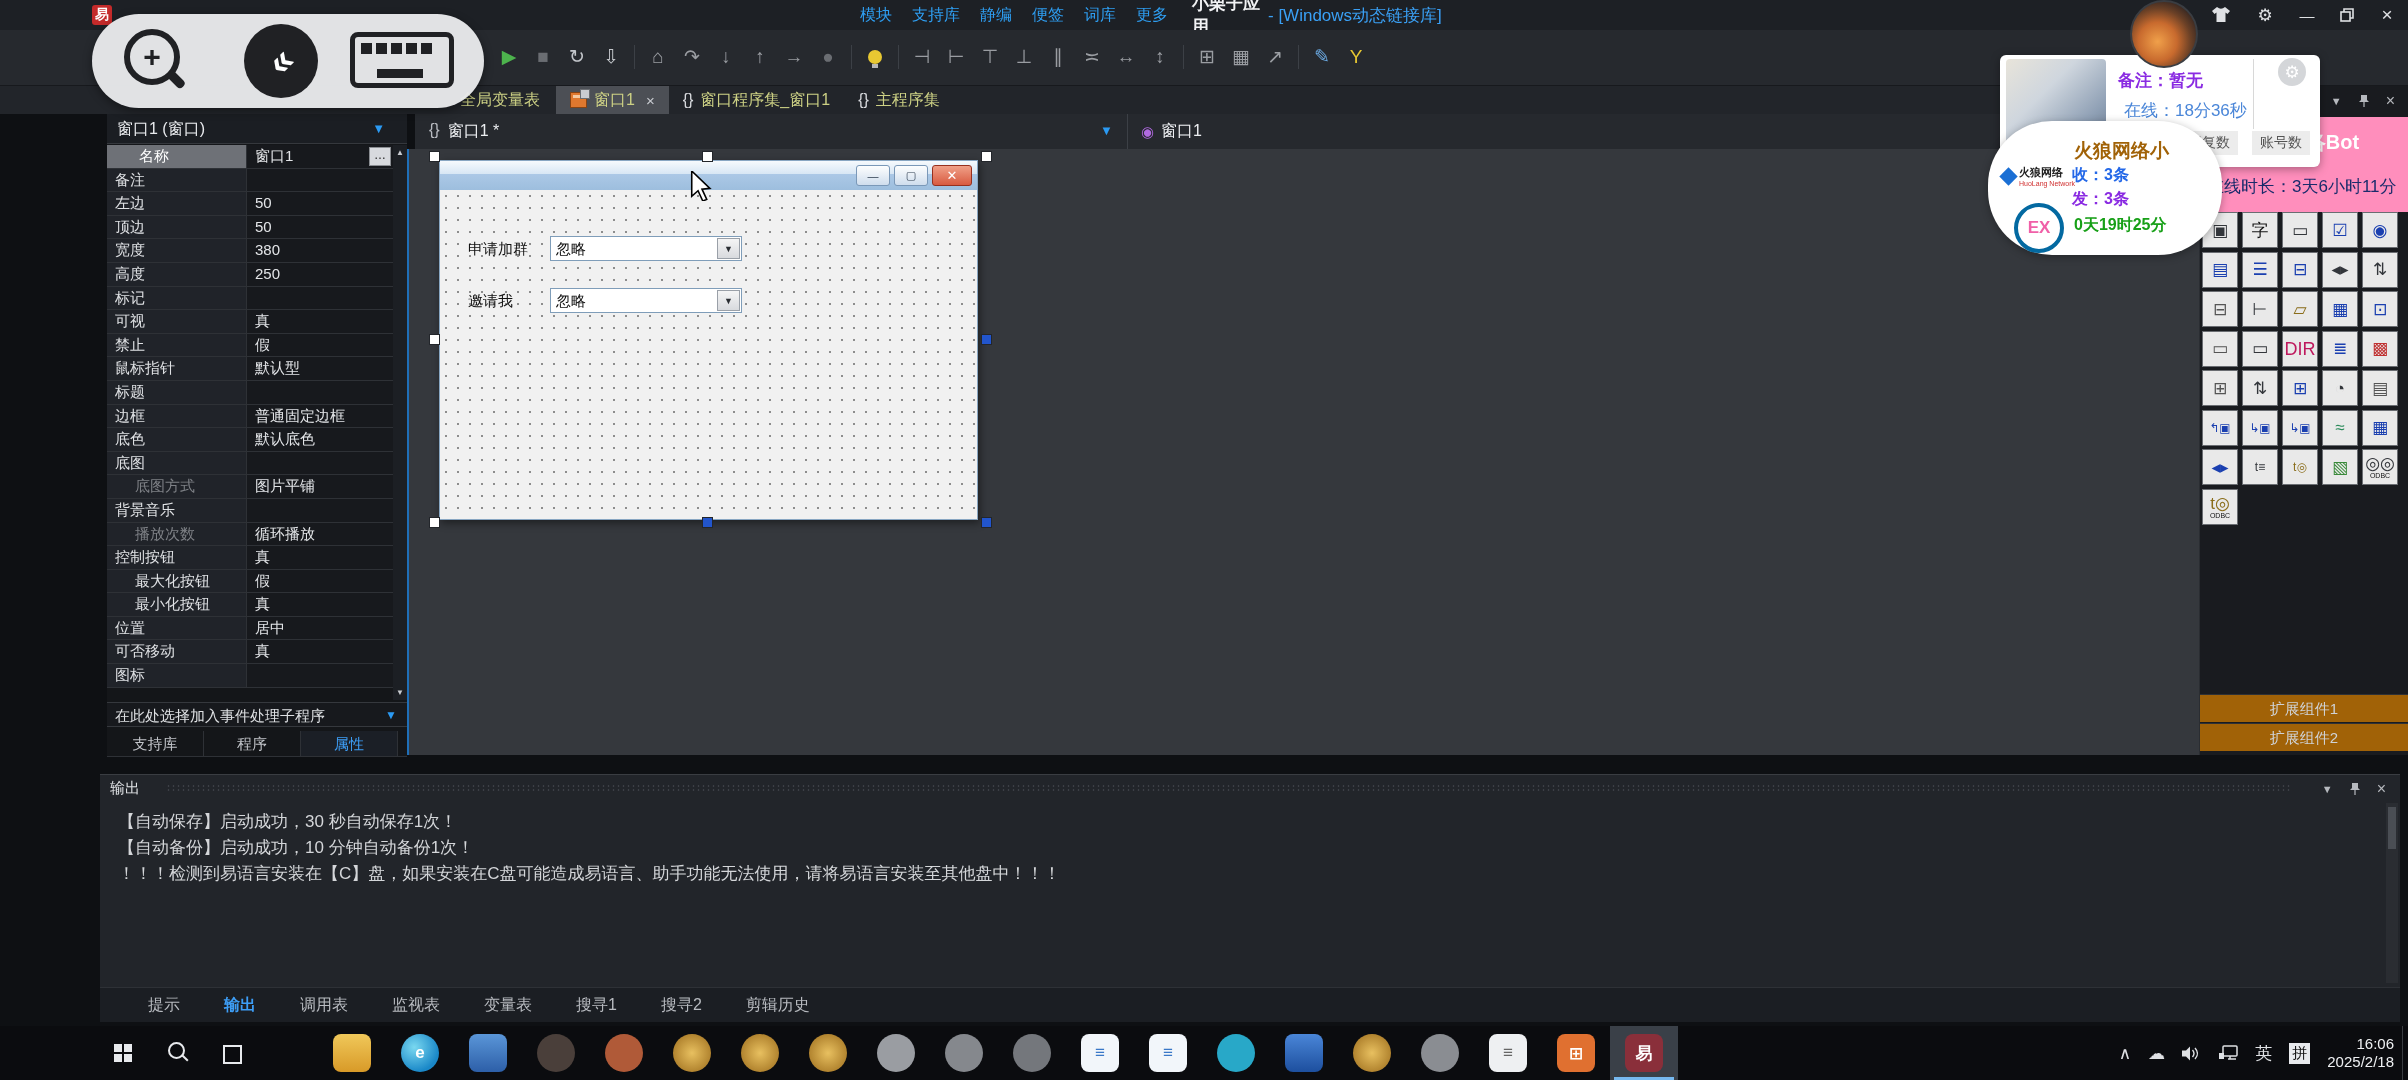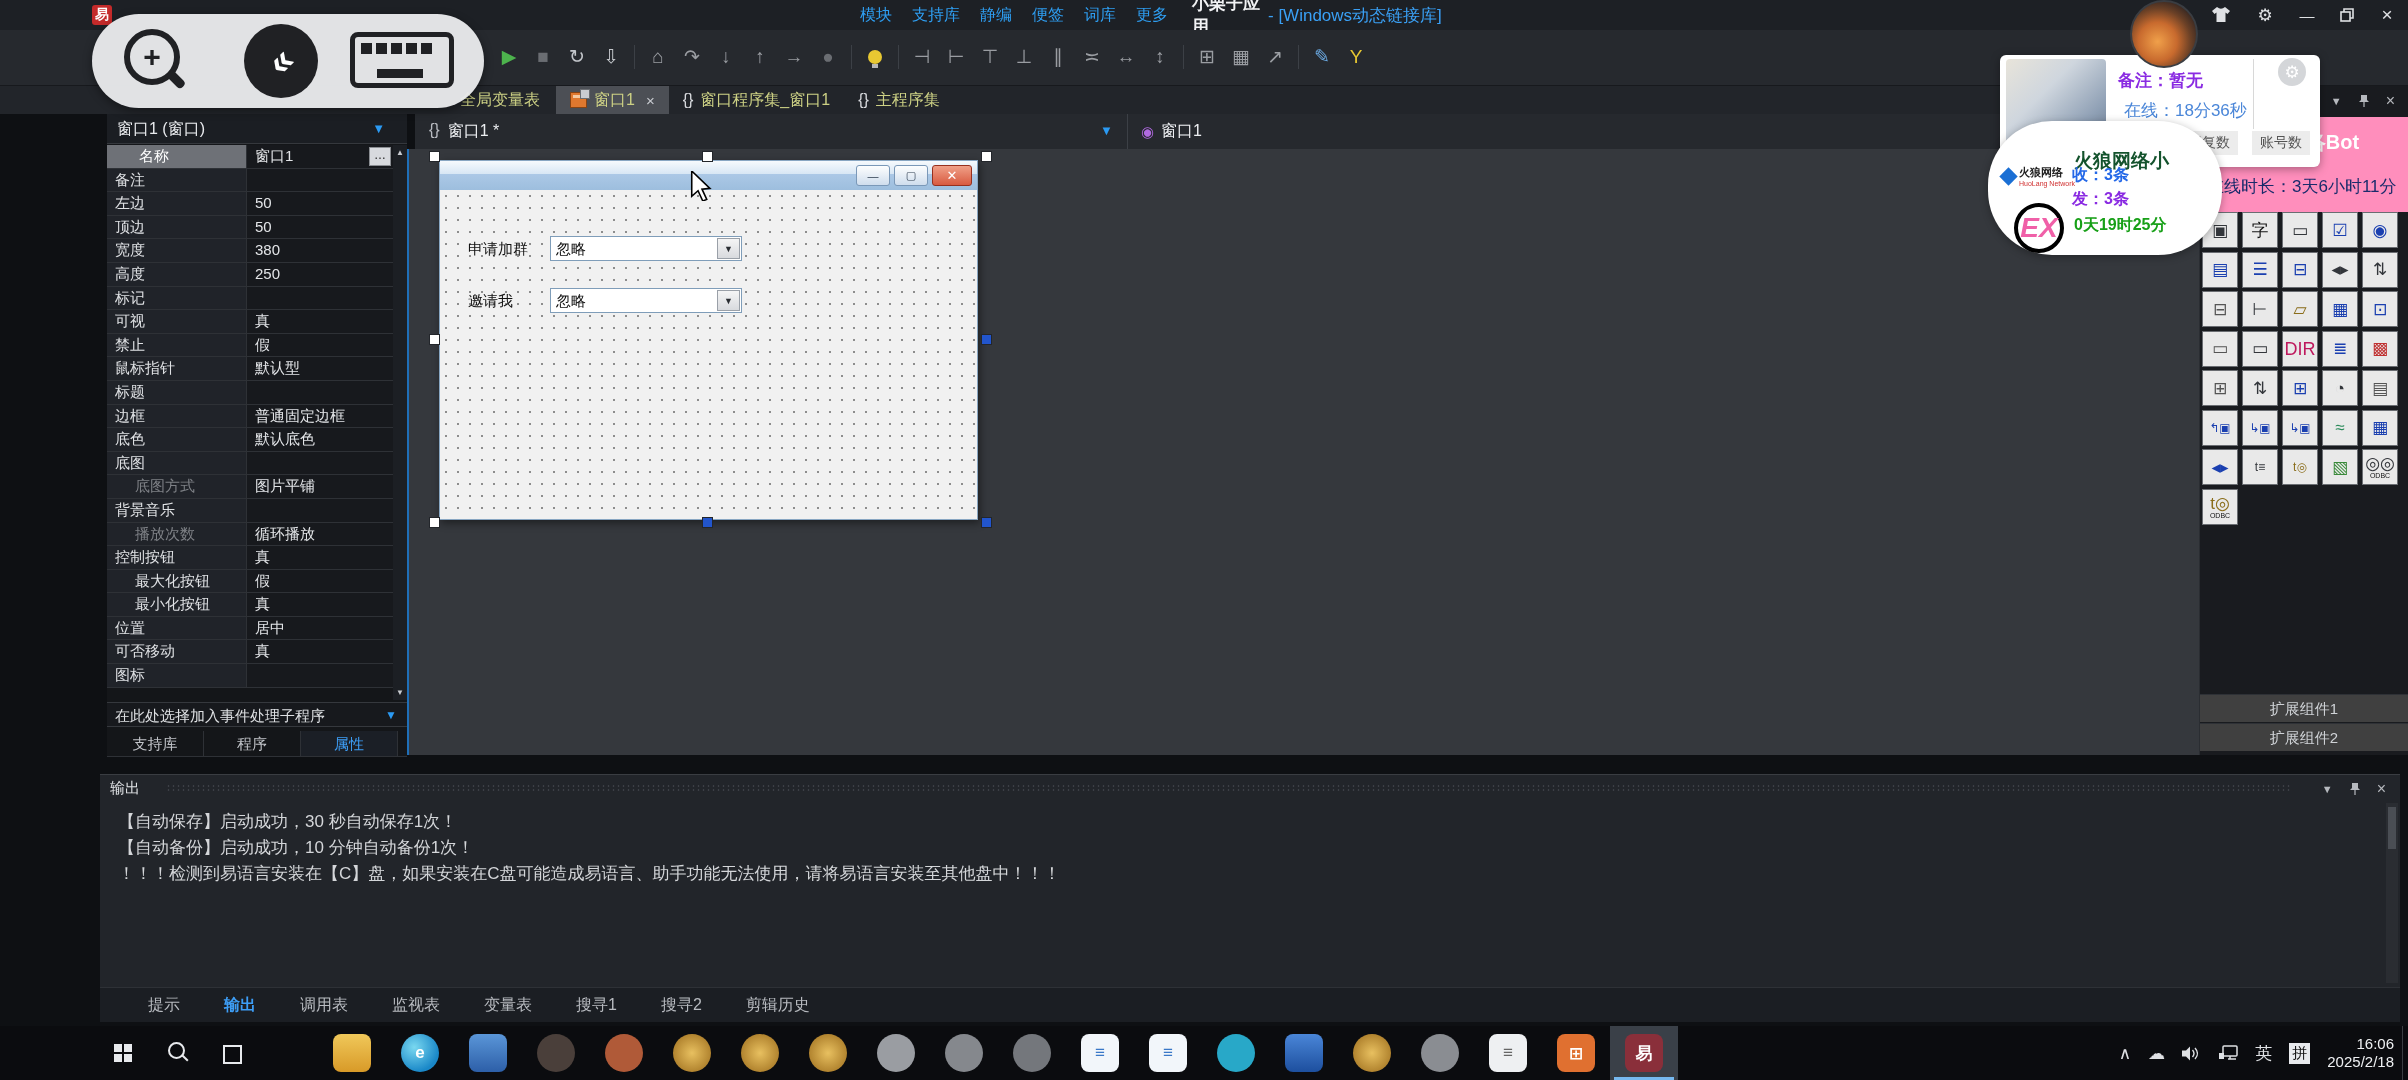--- a/index.html
+++ b/index.html
@@ -96,50 +96,50 @@
   .cursor{position:absolute;z-index:6;}
 
   
   .rpanel{left:2199px;top:86px;width:209px;height:669px;background:#191b1f;border-left:1px solid #2a2d32;}
   .dockctl{position:absolute;right:14px;top:6px;display:flex;gap:16px;align-items:center;color:#b6b9be;font-size:13px;}
   .tb-grid{position:absolute;left:2px;top:126px;}
   .tb-cell{position:absolute;width:36px;height:36px;background:#e9e9e9;border:1px solid #6a6d72;box-sizing:border-box;
            display:flex;flex-direction:column;align-items:center;justify-content:center;line-height:1;}
   .tb-cell .g{font-size:17px;}
   .tb-cell .sub{font-size:7px;color:#111;letter-spacing:0;}
-  .tb-sec{position:absolute;left:0;width:208px;height:27px;background:#404040;border-top:1px solid #2e3136;
+  .tb-sec{position:absolute;left:0;width:208px;height:27px;background:#a16207;border-top:1px solid #2e3136;
           color:#cfd2d6;font-size:15px;text-align:center;line-height:27px;}
 
   
   .statuscard{left:2000px;top:55px;width:320px;height:112px;background:#fff;border-radius:6px;z-index:6;
               box-shadow:0 2px 10px rgba(0,0,0,.35);overflow:hidden;}
   .sc-avatar{position:absolute;left:6px;top:4px;width:100px;height:104px;border-radius:4px;
              background:linear-gradient(135deg,#e8e4da 0%,#cfd6de 35%,#8fa0b5 70%,#5a6a7e 100%);}
   .sc-remark{position:absolute;left:118px;top:14px;font-size:17px;color:#8a2be2;font-weight:bold;}
   .sc-online{position:absolute;left:124px;top:44px;font-size:17px;color:#4a86d8;}
   .sc-stats{position:absolute;left:108px;top:76px;display:flex;gap:14px;}
   .sc-stat{background:#ececec;color:#555;font-size:14px;padding:3px 8px;}
   .sc-div{position:absolute;left:253px;top:4px;width:1px;height:70px;background:#d8d8d8;}
   .sc-gear{position:absolute;left:2278px;top:58px;width:28px;height:28px;border-radius:50%;background:#d4d6d9;color:#fff;
            font-size:17px;display:flex;align-items:center;justify-content:center;z-index:7;}
   .topavatar{left:2130px;top:0;width:68px;height:68px;border-radius:50%;z-index:8;border:2px solid #3a3d42;box-sizing:border-box;
              background:radial-gradient(circle at 40% 62%,#f0a04a,#c86a2e 35%,#6a4026 60%,#241e20 85%);}
   .bubble{left:1988px;top:121px;width:234px;height:134px;background:#fff;border-radius:64px;z-index:7;
           box-shadow:0 2px 8px rgba(0,0,0,.3);}
-  .bb-title{position:absolute;left:86px;top:17px;font-size:19px;font-weight:bold;color:#14532d;margin-top:10px;}
+  .bb-title{position:absolute;left:86px;top:17px;font-size:19px;font-weight:bold;color:#a16207;}
   .bb-recv{position:absolute;left:84px;top:44px;font-size:16px;font-weight:bold;color:#2468e8;}
   .bb-send{position:absolute;left:84px;top:68px;font-size:16px;font-weight:bold;color:#8a2be2;}
   .bb-up{position:absolute;left:86px;top:94px;font-size:16px;font-weight:bold;color:#18a018;}
   .bb-logo{position:absolute;left:14px;top:44px;display:flex;align-items:center;gap:4px;}
   .bb-logo .diamond{width:13px;height:13px;background:#1a6fd4;transform:rotate(45deg);}
   .bb-logo .t1{font-size:11px;color:#222;font-weight:bold;}
   .bb-logo .t2{font-size:7px;color:#d03030;}
   .ex-circle{position:absolute;left:26px;top:82px;width:50px;height:50px;border-radius:50%;background:#fff;
-             border:4px solid #000000;box-sizing:border-box;display:flex;align-items:center;justify-content:center;
-             font-size:28px;font-weight:bold;font-style:italic;color:#f060a8;}
+             border:4px solid #0369a1;box-sizing:border-box;display:flex;align-items:center;justify-content:center;
+             font-size:17px;font-weight:bold;color:#f060a8;}
   .pinkpanel{left:2197px;top:117px;width:211px;height:95px;background:#ff8ebc;z-index:5;}
   .pk-title{position:absolute;left:0;right:0;top:12px;text-align:center;font-size:20px;font-weight:bold;color:#fff;}
   .pk-dur{position:absolute;left:10px;top:58px;font-size:17px;color:#1a2b6b;}
 
   
   .pill{left:92px;top:14px;width:392px;height:94px;background:rgba(233,234,236,.96);border-radius:47px;z-index:12;
         box-shadow:0 3px 10px rgba(0,0,0,.4);}
   .mag{position:absolute;left:32px;top:15px;width:64px;height:64px;}
   .mag .ring{position:absolute;left:0;top:0;width:44px;height:44px;border:6px solid #202124;border-radius:50%;
              display:flex;align-items:center;justify-content:center;font-size:30px;font-weight:bold;color:#202124;}

